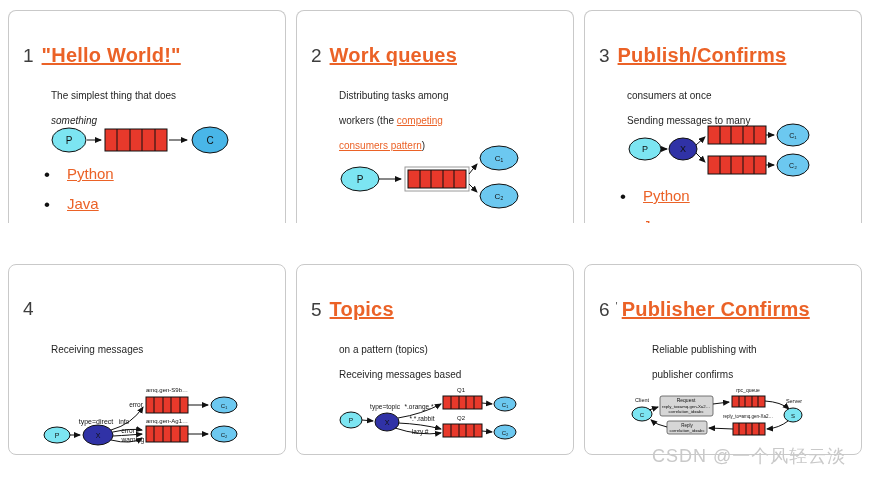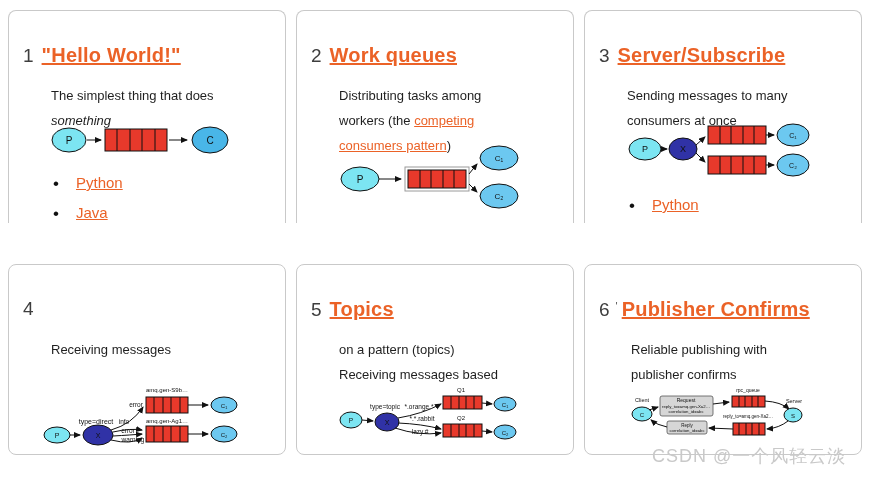--- a/index.html
+++ b/index.html
@@ -14,24 +14,24 @@
   .row1{top:10px}
   .row2{top:264px}
   .card{position:relative;width:278px;background:#fff;border:1px solid var(--border)}
   .row1 .card{height:213px;border-bottom:none;border-radius:8px 8px 0 0;overflow:hidden}
   .row2 .card{height:191px;border-radius:8px;overflow:hidden}
   .head{position:absolute;left:14px;top:33px;display:flex;align-items:baseline;gap:8px;white-space:nowrap}
   .num{font-size:19px;color:var(--num)}
   .tick{font-size:11px;color:#555;align-self:flex-start;margin:2px -4px 0 -2px}
   .title{font-size:20px;font-weight:bold;color:var(--orange);text-decoration:underline;
          letter-spacing:.2px;cursor:pointer}
-  .para{position:absolute;left:42px;top:72px;font-size:13px;line-height:25px;white-space:nowrap}
+  .para{position:absolute;left:42px;top:72px;font-size:10px;line-height:25px;white-space:nowrap}
   .para .ilink{color:var(--orange);text-decoration:underline;cursor:pointer}
   .em{font-style:italic}
-  .links{position:absolute;left:30px;margin:11px;padding:0;list-style:none}
+  .links{position:absolute;left:30px;margin:2px;padding:0;list-style:none}
   .links li{position:relative;padding-left:26px;height:30px;font-size:15px}
   .links li::before{content:"•";position:absolute;left:3px;top:0;color:#111;font-size:17px}
   .links a{color:var(--orange);text-decoration:underline;cursor:pointer}
   .dg{position:absolute}
   svg text{font-family:"Liberation Sans","DejaVu Sans",sans-serif;fill:#111}
   .q{fill:var(--q-red);stroke:#111;stroke-width:1}
   .qpad{fill:#fff;stroke:#9a9a9a;stroke-width:1}
   .qd{stroke:#111;stroke-width:1}
   .ln{stroke:#111;stroke-width:1;fill:none}
   .pel{fill:var(--p-fill);stroke:#111;stroke-width:1}
@@ -111,25 +111,25 @@
       <ellipse class="c2el" cx="166" cy="17" rx="19" ry="12"></ellipse>
       <text x="166" y="20" font-size="8" text-anchor="middle">C₁</text>
       <ellipse class="c2el" cx="166" cy="55" rx="19" ry="12"></ellipse>
       <text x="166" y="58" font-size="8" text-anchor="middle">C₂</text>
     </svg>
   </div>
 
   <div class="card">
     <div class="head">
       <span class="num">3</span>
-      <a class="title">Server/Subscribe</a>
-    </div>
-    <div class="para">
+      <a class="title">Publish/Confirms</a>
+    </div>
+    <div class="para">
+      <div>consumers at once</div>
       <div>Sending messages to many</div>
-      <div>consumers at once</div>
     </div>
     <svg class="dg" style="left:37px;top:110px" width="192" height="60" viewBox="0 0 192 60">
       <ellipse class="pel" cx="23" cy="28" rx="16" ry="11"></ellipse>
       <text x="23" y="31" font-size="9" text-anchor="middle">P</text>
       <line class="ln" x1="39" y1="28" x2="45" y2="28" marker-end="url(#ah)"></line>
       <ellipse class="xel" cx="61" cy="28" rx="14" ry="11"></ellipse>
       <text x="61" y="31" font-size="9" text-anchor="middle" fill="#dfe3ff">X</text>
       <line class="ln" x1="74" y1="24" x2="83" y2="16" marker-end="url(#ah)"></line>
       <line class="ln" x1="74" y1="32" x2="83" y2="41" marker-end="url(#ah)"></line>
       <g>
@@ -257,21 +257,21 @@
       <text x="168" y="52" font-size="6" text-anchor="middle">C₂</text>
     </svg>
   </div>
 
   <div class="card">
     <div class="head">
       <span class="num">6</span>
       <span class="tick">'</span>
       <a class="title">Publisher Confirms</a>
     </div>
-    <div class="para" style="left:46px">
+    <div class="para" style="left:67px">
       <div>Reliable publishing with</div>
       <div>publisher confirms</div>
     </div>
     <svg class="dg" style="left:38px;top:116px" width="210" height="62" viewBox="0 0 210 62">
       <text x="19" y="21" font-size="5.5" text-anchor="middle">Client</text>
       <ellipse class="pel" cx="19" cy="33" rx="10" ry="7"></ellipse>
       <text x="19" y="35.5" font-size="6" text-anchor="middle">C</text>
       <line class="ln" x1="26" y1="29" x2="35" y2="26" marker-end="url(#ah)"></line>
       <g>
         <rect class="box" x="37" y="15" width="53" height="20" rx="2"></rect>

